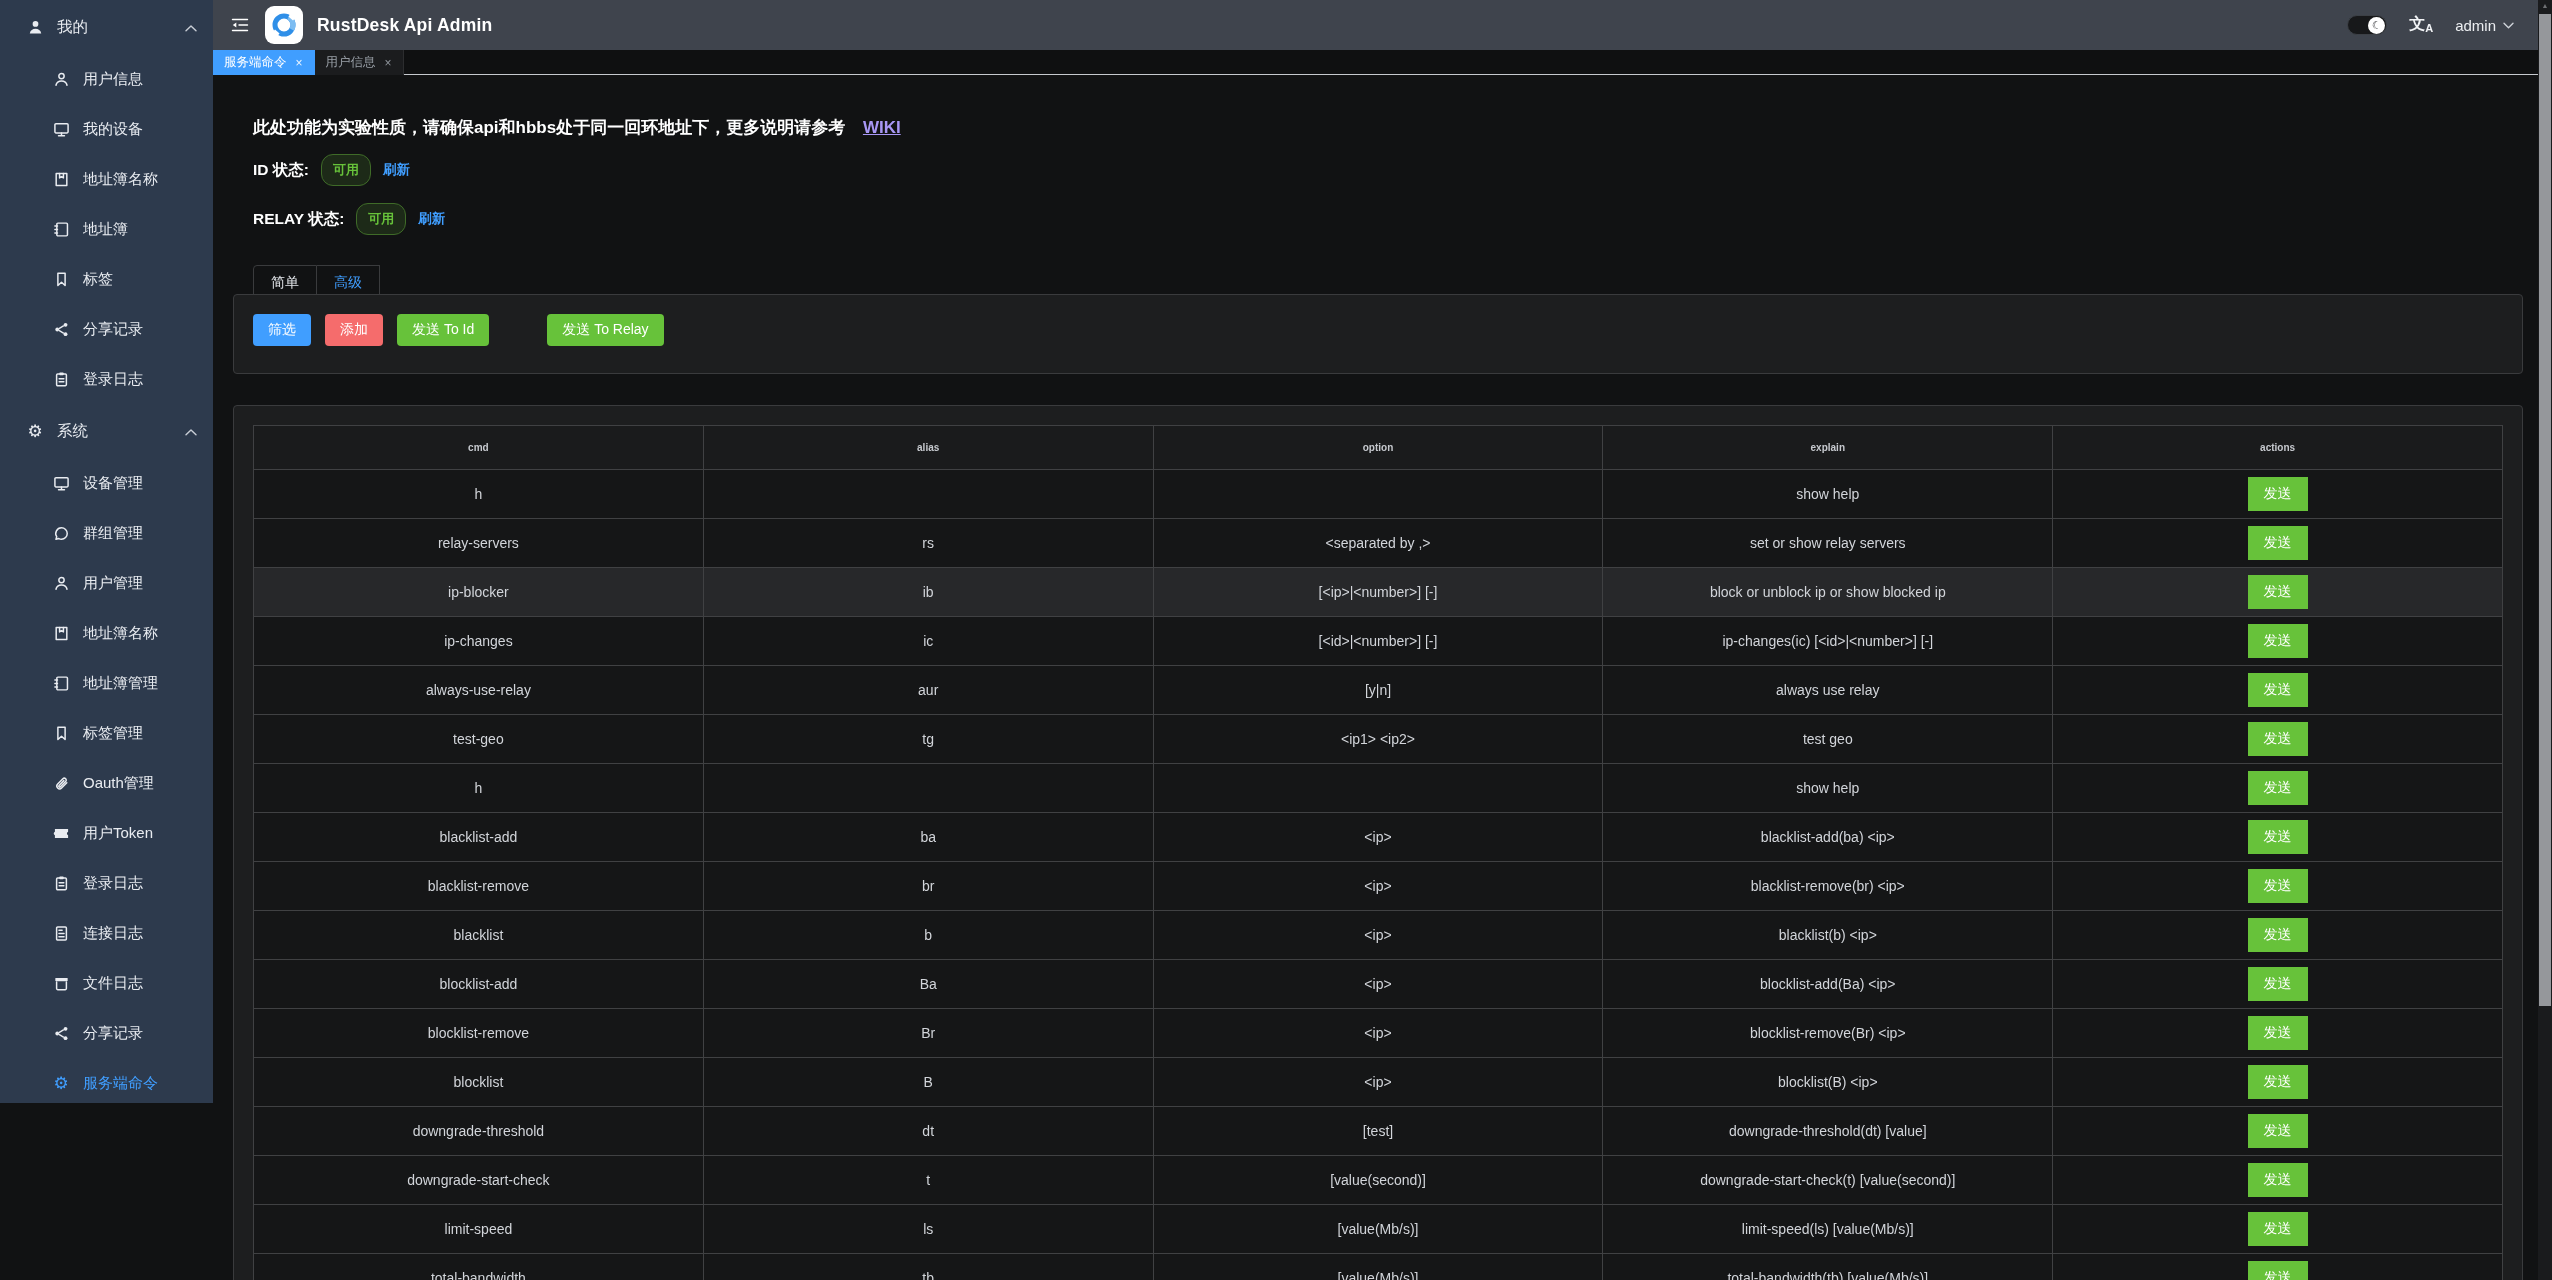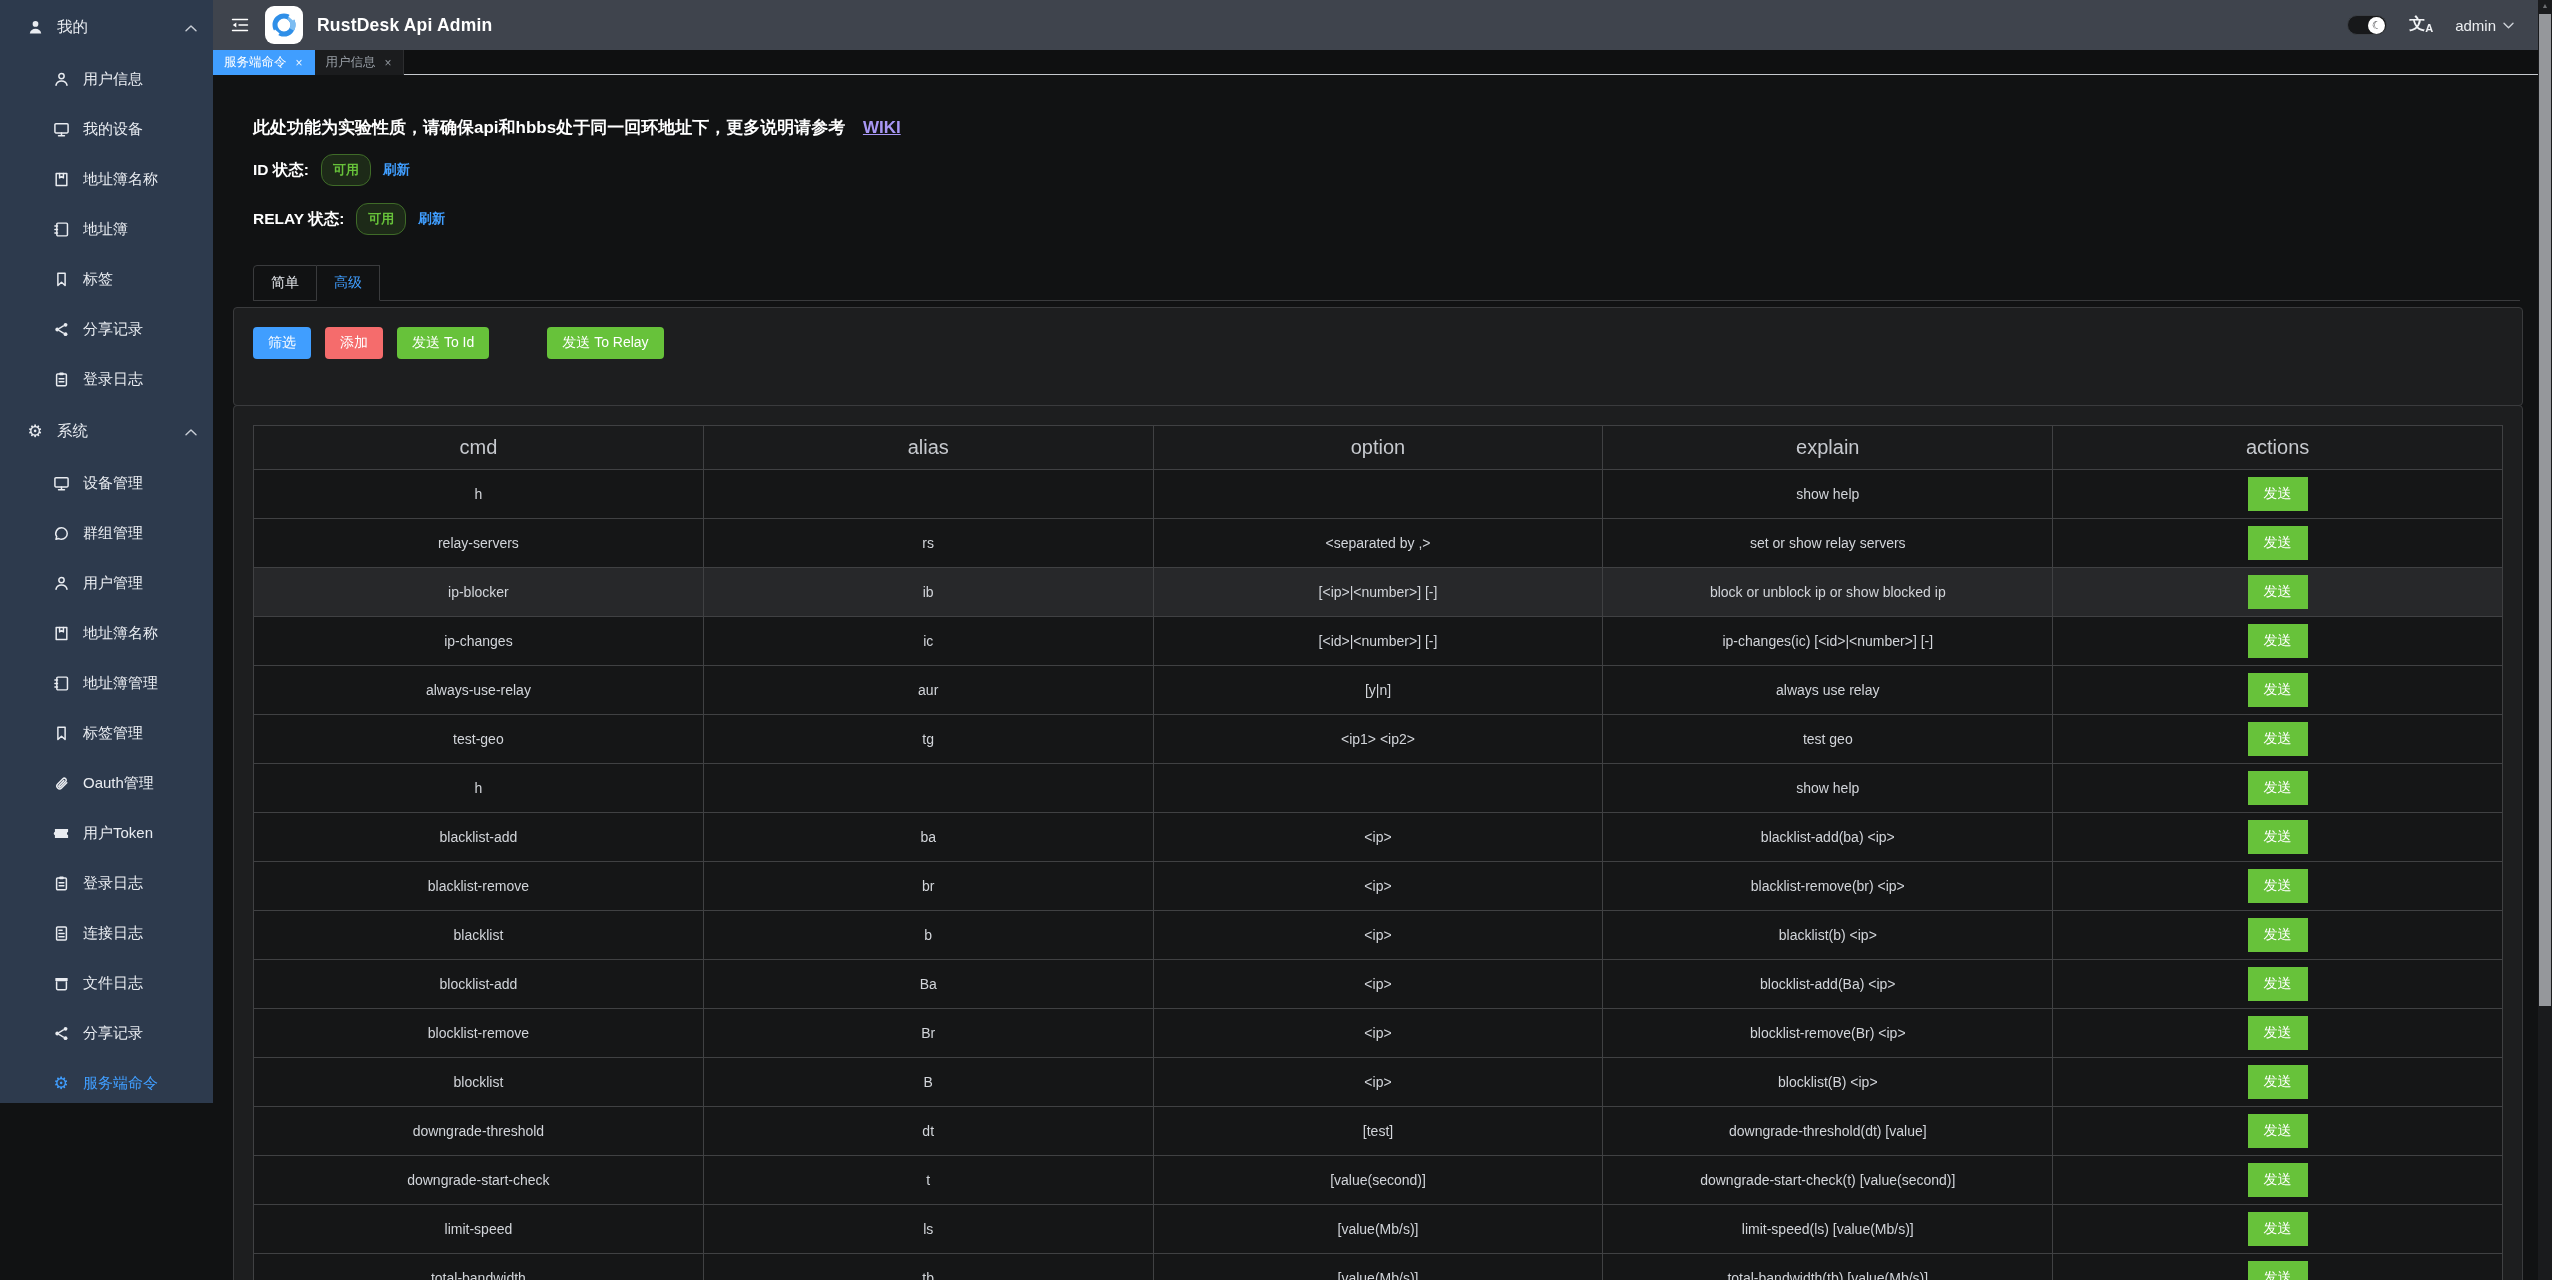--- a/index.html
+++ b/index.html
@@ -55,29 +55,29 @@
 
   #viewtabs { position:absolute; left:40px; top:189px; width:2267px; height:36px; display:flex;
               border-bottom:1px solid #3a3b3d; }
   .vtab { height:36px; margin-bottom:-1px; padding:0 17px; display:flex; align-items:center;
           font-size:14px; color:#e3e6ea; background:#111213; cursor:pointer;
           border-top:1px solid #3a3b3d; border-right:1px solid #3a3b3d; border-bottom:1px solid #3a3b3d; }
   .vtab:first-child { border-left:1px solid #3a3b3d; border-top-left-radius:4px; }
   .vtab.active { color:#409eff; border-bottom-color:#111213; }
 
   .panel { position:absolute; left:20px; width:2290px; background:#1d1e1f; border:1px solid #3a3b3d; border-radius:4px; }
-  #toolbar-panel { top:231px; height:99px; }
+  #toolbar-panel { top:218px; height:80px; }
   .btn-row { display:flex; gap:14px; padding:19px 0 0 19px; }
   .btn { height:32px; display:inline-flex; align-items:center; padding:0 15px; border-radius:4px;
          color:#fff; font-size:14px; cursor:pointer; border:none; }
 
   #table-panel { top:329px; height:900px; border-radius:4px 4px 0 0; }
   table { border-collapse:collapse; table-layout:fixed; width:2250px; margin:19px 19px 0 19px; }
   th, td { border:1px solid #404143; text-align:center; }
-  th { height:44px; background:#1a1b1c; color:#c6c9ce; font-size:20px; font-weight:400; }
+  th { height:44px; background:#1a1b1c; color:#c6c9ce; font-size:10px; font-weight:700; }
   td { height:49px; background:#151617; color:#d2d5da; font-size:14px; }
   tr.hl td { background:#27282a; }
   .send-btn { background:#67c23a; color:#fff; border:none; border-radius:0; padding:8px 16px;
               font-size:14px; cursor:pointer; }
 
   
   #scrollbar { position:absolute; right:0; top:0; width:14px; height:1280px; background:#1a1b1d; z-index:5; }
   .sb-arrow { position:absolute; top:2px; left:0; width:14px; text-align:center; color:#6e7073; font-size:7px; }
   .sb-thumb { position:absolute; top:14px; left:1px; width:12px; height:992px; background:#95979b; cursor:pointer; }
 

